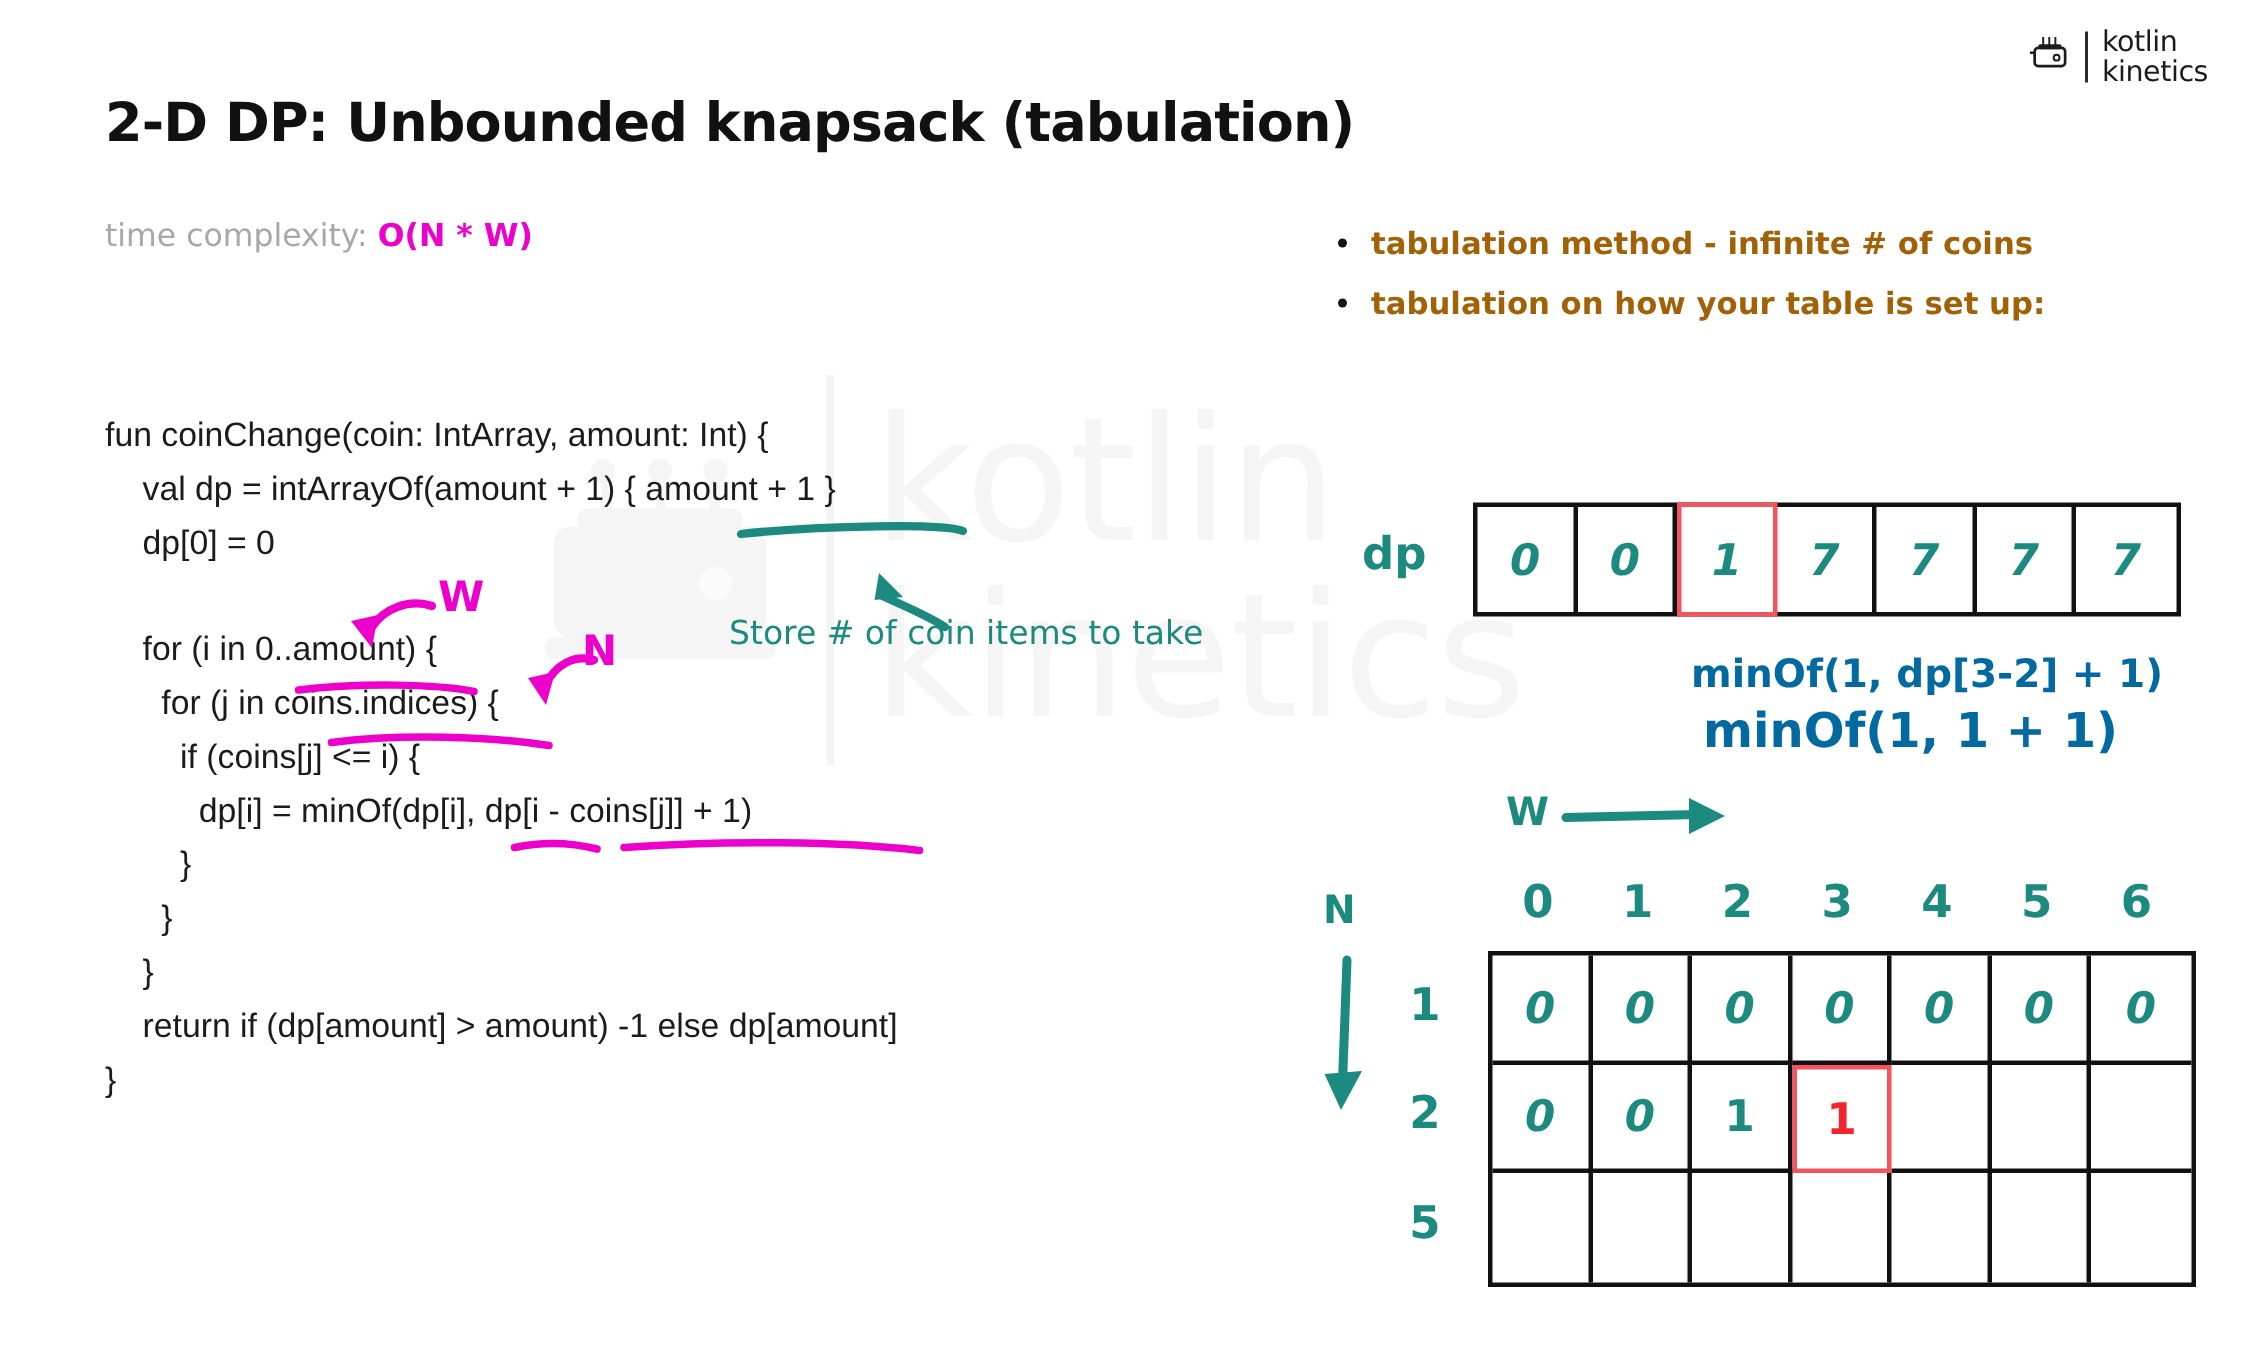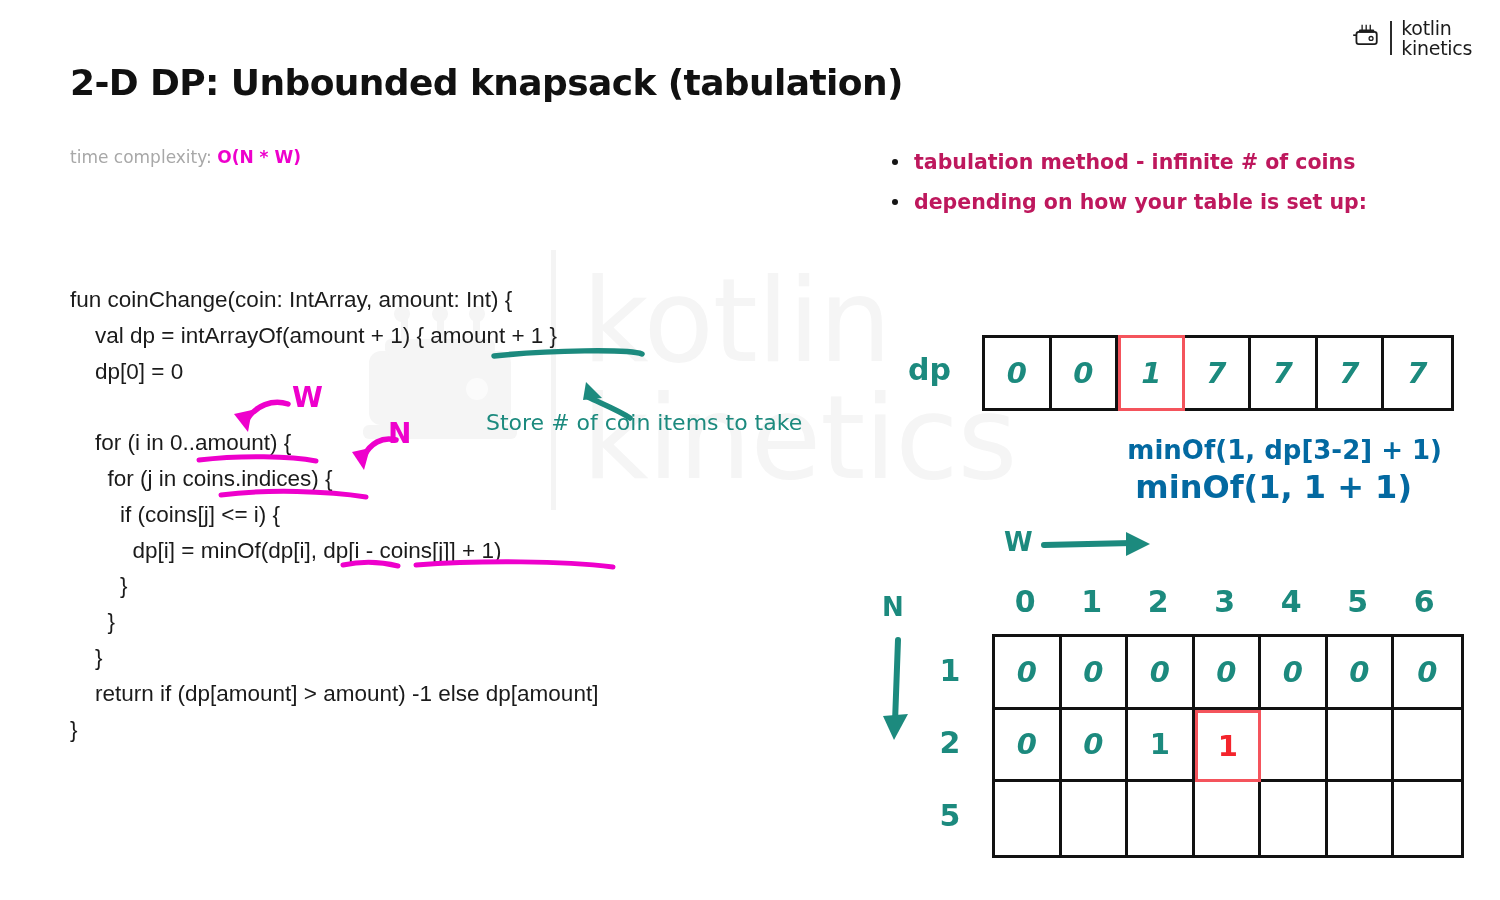--- a/index.html
+++ b/index.html
@@ -85,35 +85,35 @@
     letter-spacing: -0.6px;
     white-space: nowrap;
   }
 
   
   #complexity {
     position: absolute;
     left: 70px;
     top: 142px;
     font-family: "DejaVu Sans", sans-serif;
-    font-size: 17px;
+    font-size: 21px;
     line-height: 31px;
     color: #a8a8a8;
     white-space: nowrap;
   }
   #complexity .cx-val {
     color: #ee00cc;
     font-weight: bold;
   }
 
   
   #code {
     position: absolute;
     left: 70px;
-    top: 282px;
+    top: 272px;
     font-family: "Liberation Sans", sans-serif;
     font-size: 22.5px;
     line-height: 35.8px;
     color: #1b1b1b;
     white-space: pre;
   }
 
   
   .anno {
     position: absolute;
@@ -144,21 +144,21 @@
     margin: 0;
     padding: 0 0 0 22px;
     list-style: none;
   }
   #bullets li.lvl1 {
     position: relative;
     font-family: "DejaVu Sans", sans-serif;
     font-weight: bold;
     font-size: 20.5px;
     line-height: 40px;
-    color: #be185d;
+    color: #a16207;
     padding-left: 22px;
     white-space: nowrap;
   }
   #bullets li.lvl1 > .bullet-dot {
     position: absolute;
     left: 0;
     top: 17px;
     width: 6px;
     height: 6px;
     border-radius: 50%;
@@ -441,21 +441,21 @@
 </svg>
 
 <div id="bullets">
   <ul>
     <li class="lvl1">
       <span class="bullet-dot"></span>
       <span>tabulation method - infinite # of coins</span>
     </li>
     <li class="lvl1">
       <span class="bullet-dot"></span>
-      <span>depending on how your table is set up:</span>
+      <span>tabulation on how your table is set up:</span>
     </li>
   </ul>
   <ul class="sub">
   </ul>
 </div>
 
 <div id="dp-array-label">dp</div>
 <div id="dp-array">
     <div class="dp-cell">0</div>
     <div class="dp-cell">0</div>

